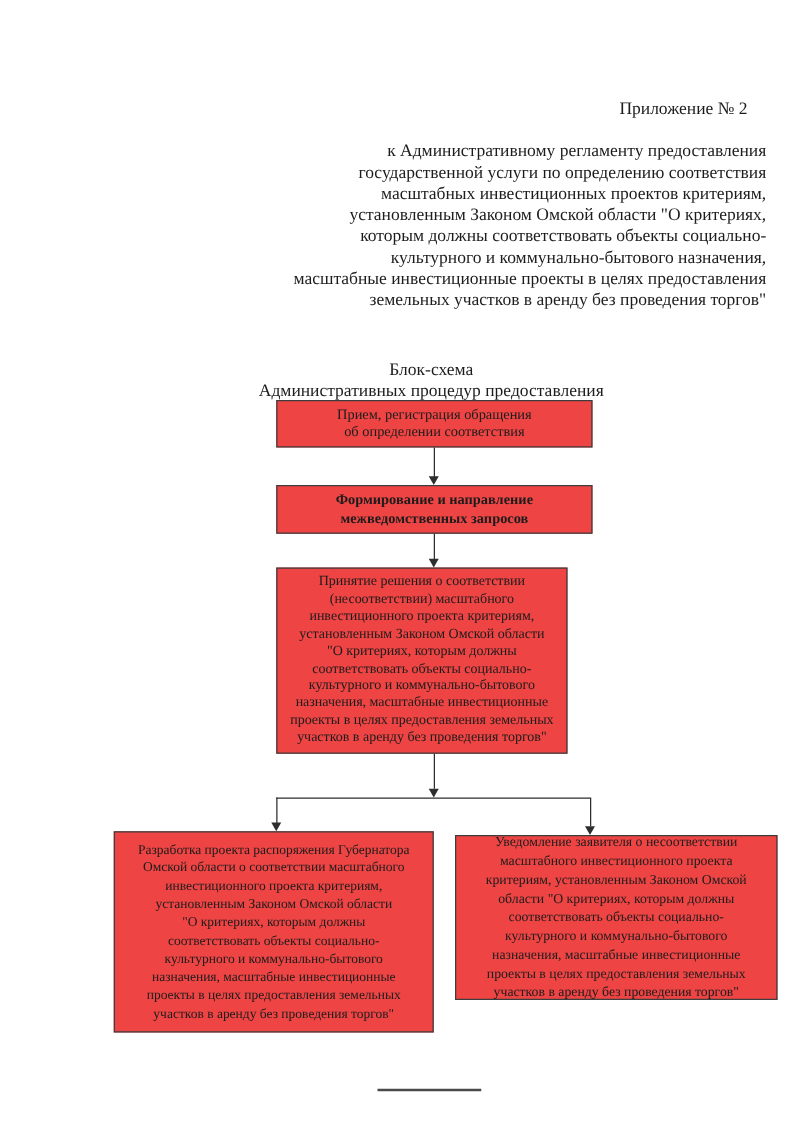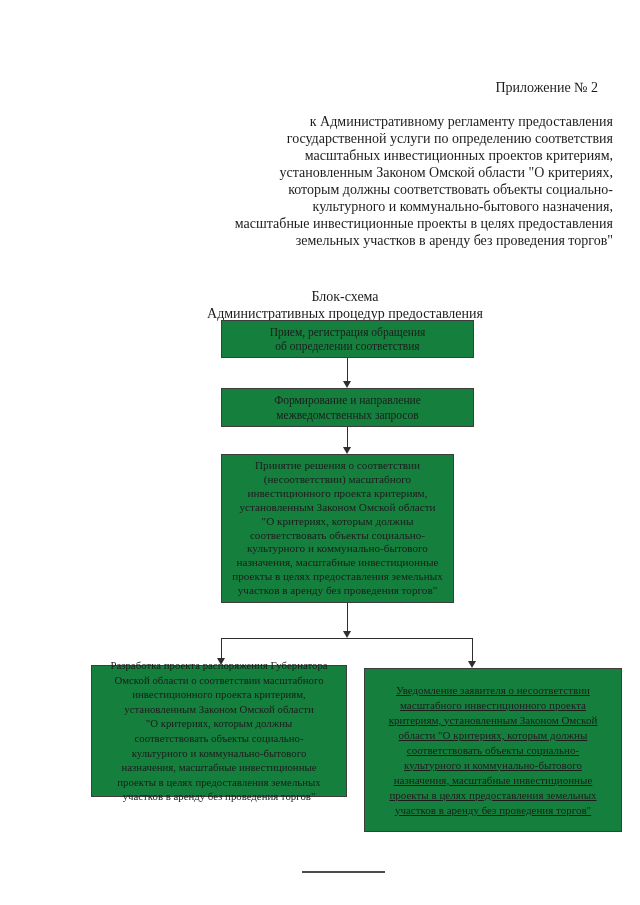--- a/index.html
+++ b/index.html
@@ -37,33 +37,33 @@
     width: 400px;
     text-align: center;
     font-size: 14px;
     line-height: 17px;
     white-space: pre-line;
     margin-top: 41px;
   }
   .flow-box {
     position: absolute;
     border: 1px solid #3d3d3d;
-    background: #15803d;
+    background: #ef4444;
     display: flex;
     align-items: center;
     justify-content: center;
     text-align: center;
     white-space: pre-line;
     box-sizing: border-box;
   }
   #box-reception { left: 221px; top: 320px; width: 253px; height: 38px; font-size: 11.5px; line-height: 14.5px; }
-  #box-requests  { left: 221px; top: 388px; width: 253px; height: 39px; font-size: 11.5px; line-height: 14.5px; }
+  #box-requests  { left: 221px; top: 388px; width: 253px; height: 39px; font-size: 11.5px; line-height: 14.5px; font-weight: bold; }
   #box-decision  { left: 221px; top: 454px; width: 233px; height: 149px; font-size: 11.2px; line-height: 13.9px; }
-  #box-draft     { left: 91px;  top: 665px; width: 256px; height: 132px; font-size: 10.8px; line-height: 14.6px; }
-  #box-notice    { left: 364px; top: 668px; width: 258px; height: 164px; font-size: 11px;   line-height: 15px; text-decoration: underline; }
+  #box-draft     { left: 91px;  top: 665px; width: 256px; height: 161px; font-size: 10.8px; line-height: 14.6px; }
+  #box-notice    { left: 364px; top: 668px; width: 258px; height: 132px; font-size: 11px;   line-height: 15px; }
   .vline {
     position: absolute;
     width: 1px;
     background: #2e2e2e;
   }
   .hline {
     position: absolute;
     height: 1px;
     background: #2e2e2e;
   }

